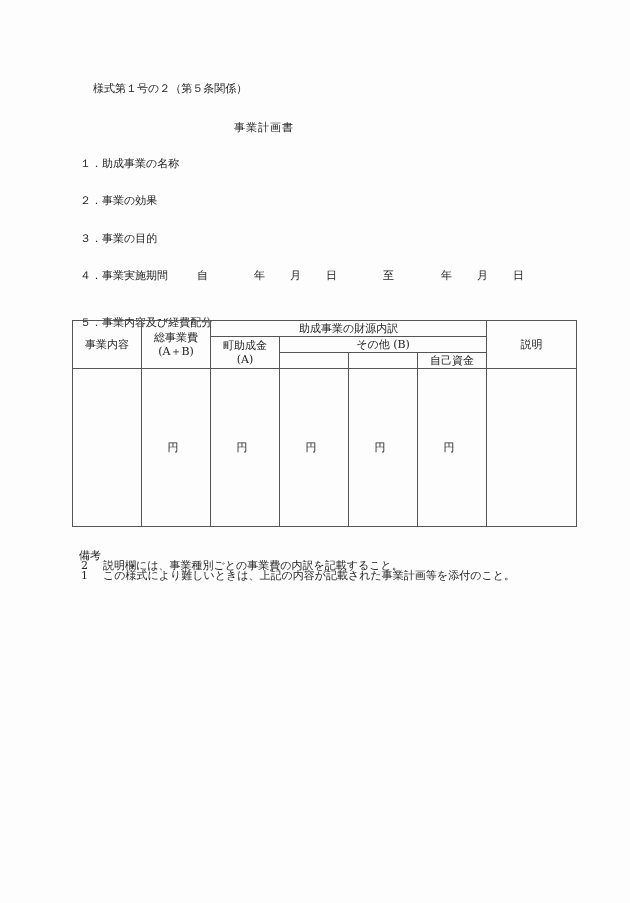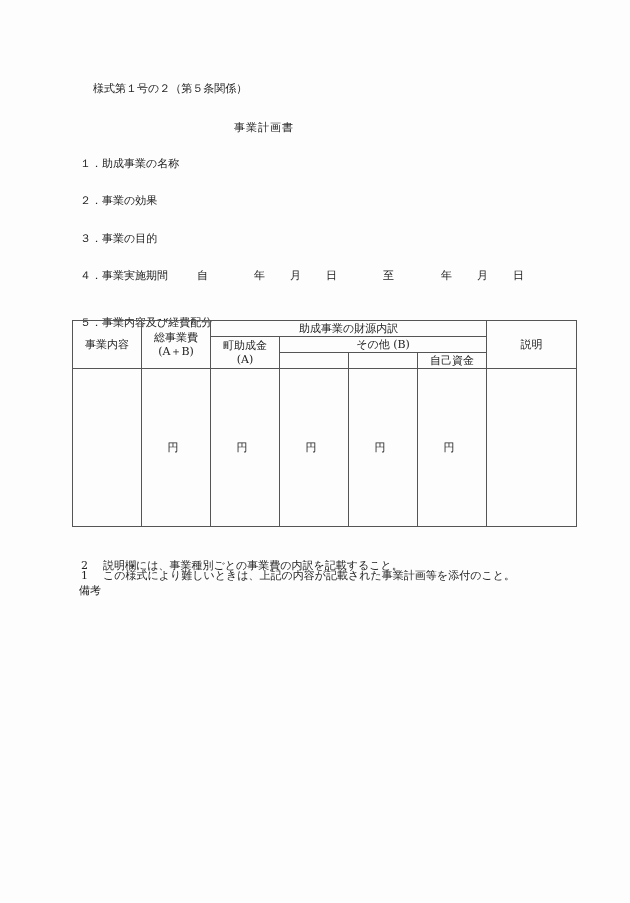--- a/index.html
+++ b/index.html
@@ -6,21 +6,21 @@
   body { width:630px; height:903px; background:#fdfdfd; position:relative; overflow:hidden;
          font-family:"DejaVu Serif", "Liberation Serif", serif; color:#222; font-size:11px; }
   .abs { position:absolute; white-space:nowrap; }
   .form-no { left:79px; top:81px;margin-left:14px; }
   .doc-title { left:0; width:506px; text-align:center; top:120px; padding-left:22px; box-sizing:border-box; letter-spacing:1px;}
   .item { left:80px; }
   .period span { position:absolute; top:0; }
   table.grid { position:absolute; left:72px; top:320px; border-collapse:collapse; table-layout:fixed; width:504px; }
   table.grid td { border:1px solid #555; padding:0; font-size:11px; text-align:center; vertical-align:middle; line-height:14px; }
   td.yen { text-align:right; vertical-align:top; padding-right:6px !important; }
-  .notes-head { left:79px; top:548px;margin-top:35px; }
+  .notes-head { left:79px; top:548px; }
   .note { left:81px; }
   .note .num { display:inline-block; width:22px; }
 </style>
 </head>
 <body>
 
 <div class="abs form-no">様式第１号の２（第５条関係）</div>
 <div class="abs doc-title">事業計画書</div>
 
 <div class="abs item" style="top:156px">

